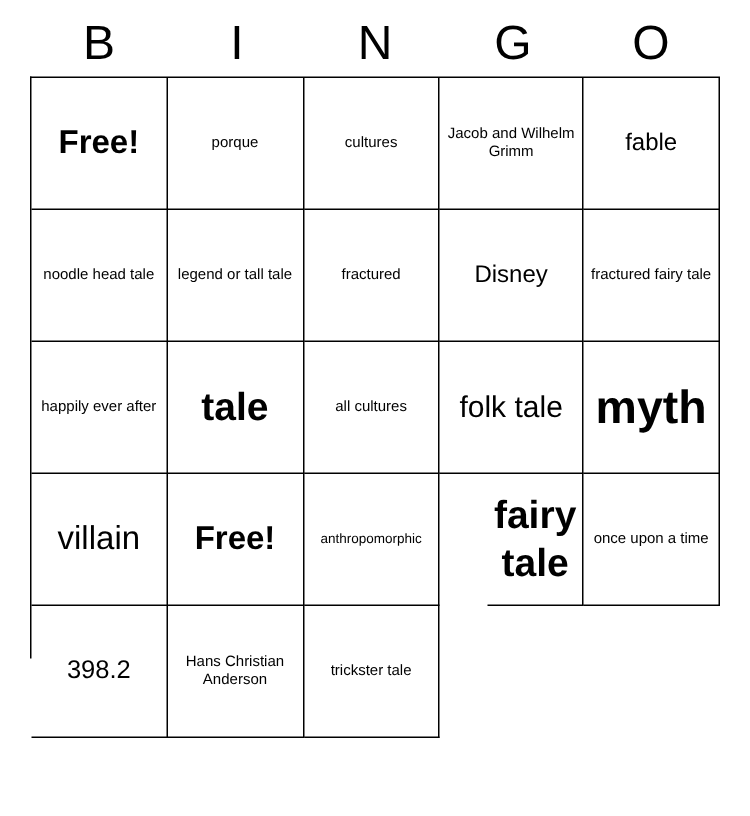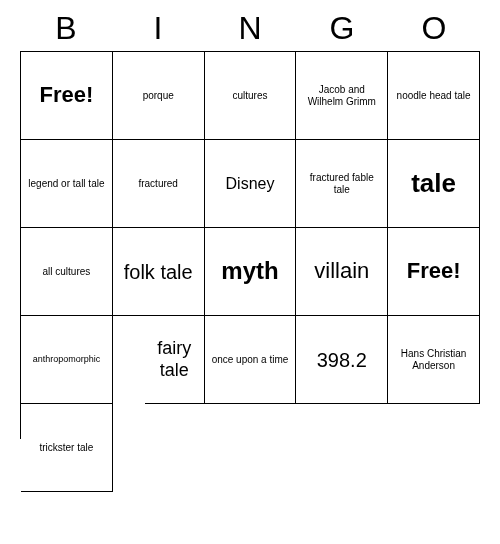--- a/index.html
+++ b/index.html
@@ -69,72 +69,74 @@
     .cell-villain {
       font-size: 22px;
     }
 
     .cell-hero {
       font-size: 26px;
       font-weight: bold;
     }
 
     .cell-myth {
-      font-size: 24px;
+      font-size: 31px;
       font-weight: bold;
     }
 
     .cell-folk {
       font-size: 20px;
       font-weight: normal;
       line-height: 1.2;
     }
 
     .cell-fairy {
-      font-size: 18px;
-      font-weight: normal;
+      font-size: 26px;
+      font-weight: bold;
       line-height: 1.2;
       margin-left: 32px;
     }
 
     .cell-freerow4 {
       font-size: 22px;
       font-weight: bold;
     }
 
     .cell-anthropo {
       font-size: 9px;
     }
 
     .cell-398 {
-      font-size: 20px;
+      font-size: 17px;
       text-align: center;
     }
   </style>
 </head>
 <body>
 
 <div class="bingo-header">
   <div class="bingo-letter">B</div>
   <div class="bingo-letter">I</div>
   <div class="bingo-letter">N</div>
   <div class="bingo-letter">G</div>
   <div class="bingo-letter">O</div>
 </div>
 
 <div class="bingo-grid" id="bingo-grid">
 <div class="bingo-cell cell-free">Free!</div>
     <div class="bingo-cell ">porque</div>
     <div class="bingo-cell ">cultures</div>
     <div class="bingo-cell ">Jacob and Wilhelm Grimm</div>
+    <div class="bingo-cell cell-medium">fable</div>
     <div class="bingo-cell ">noodle head tale</div>
     <div class="bingo-cell ">legend or tall tale</div>
     <div class="bingo-cell ">fractured</div>
     <div class="bingo-cell cell-medium">Disney</div>
-    <div class="bingo-cell ">fractured fable tale</div>
+    <div class="bingo-cell ">fractured fairy tale</div>
+    <div class="bingo-cell ">happily ever after</div>
     <div class="bingo-cell cell-hero">tale</div>
     <div class="bingo-cell ">all cultures</div>
     <div class="bingo-cell cell-folk">folk tale</div>
     <div class="bingo-cell cell-myth">myth</div>
     <div class="bingo-cell cell-villain">villain</div>
     <div class="bingo-cell cell-freerow4">Free!</div>
     <div class="bingo-cell cell-anthropo">anthropomorphic</div>
     <div class="bingo-cell cell-fairy">fairy tale</div>
     <div class="bingo-cell ">once upon a time</div>
     <div class="bingo-cell cell-398">398.2</div>

